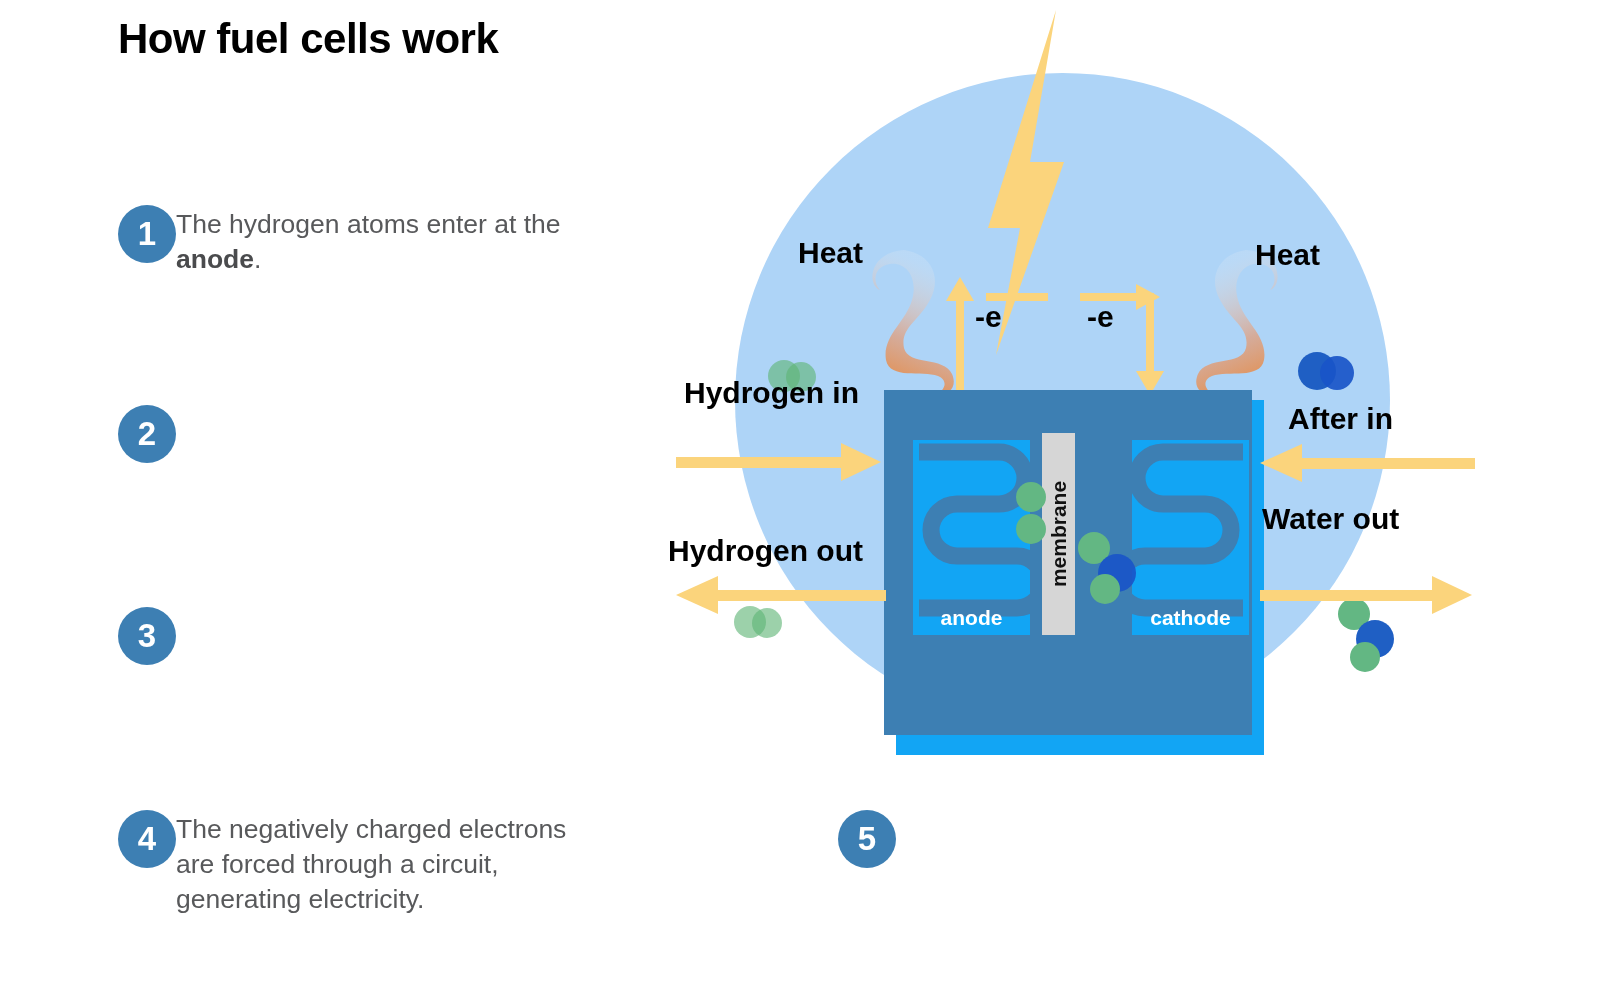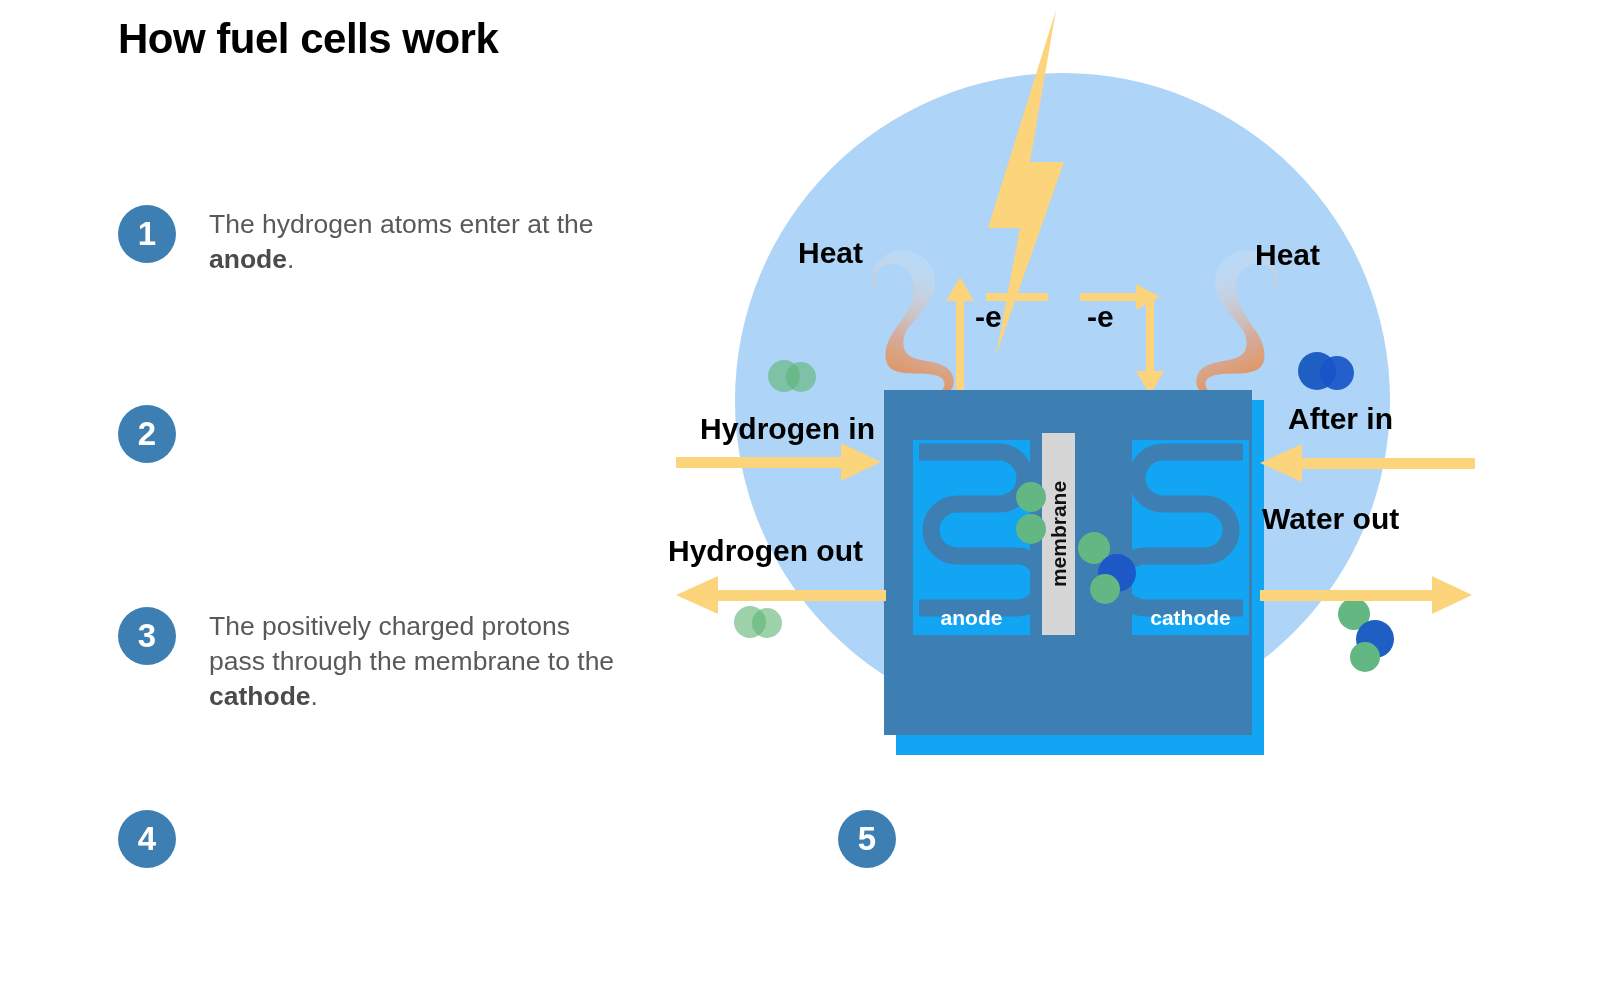--- a/index.html
+++ b/index.html
@@ -16,21 +16,21 @@
   
   .step{position:absolute; display:flex; align-items:flex-start;}
   .step-badge{
     width:58px;height:58px;border-radius:50%;
     background:#3d7fb3; color:#ffffff;
     font-size:33px; font-weight:700;
     display:flex;align-items:center;justify-content:center;
     flex:0 0 58px; box-sizing:border-box;
   }
   .step-text{
-    margin-left:33px; color:#58595b;
+    color:#58595b;
     font-size:26.5px; line-height:1.32; max-width:420px;
     padding-top:2px;
   }
   .step-text b{color:#4a4b4d;font-weight:700;}
   #step-1{left:118px;top:205px;}
   #step-2{left:118px;top:405px;}
   #step-3{left:118px;top:607px;}
   #step-4{left:118px;top:810px;}
   #step-5{left:838px;top:810px;}
   #step-5 .step-text{max-width:520px;}
@@ -100,21 +100,21 @@
   
   .mol{position:absolute;}
   .atom{position:absolute;border-radius:50%;}
   .h-atom{background:rgba(95,181,118,0.62);}
   .h-atom-solid{background:#63b783;}
   .o-atom{background:#1f5fc4;}
   .o-atom-t{background:rgba(25,85,200,0.92);}
 
   
   .flow-label{position:absolute;font-size:30px;font-weight:700;color:#000;}
-  #lbl-h-in{left:-16px;top:412px;margin-left:16px;}
+  #lbl-h-in{left:-16px;top:376px;}
   #lbl-h-out{left:-32px;top:534px;}
   #lbl-o-in{left:588px;top:402px;}
   #lbl-water-out{left:562px;top:502px;}
   .flow-arrow{position:absolute;}
 
   svg{display:block;overflow:visible;}
 </style>
 </head>
 <body>
 
@@ -126,27 +126,27 @@
     <span>The hydrogen atoms enter at the </span><b>anode</b><span>.</span>
   </div>
 </div>
 
 <div class="step" id="step-2">
   <div class="step-badge">2</div>
 </div>
 
 <div class="step" id="step-3">
   <div class="step-badge">3</div>
-  <div class="step-text">
-    <span>The positively charged protons pass through the membrane to the </span><b>cathode</b><span>.</span>
-  </div>
 </div>
 
 <div class="step" id="step-4">
   <div class="step-badge">4</div>
+  <div class="step-text">
+    <span>The negatively charged electrons are forced through a circuit, generating electricity.</span>
+  </div>
 </div>
 
 <div class="step" id="step-5">
   <div class="step-badge">5</div>
 </div>
 
 <div id="diagram">
 
   <div id="halo"></div>
 

